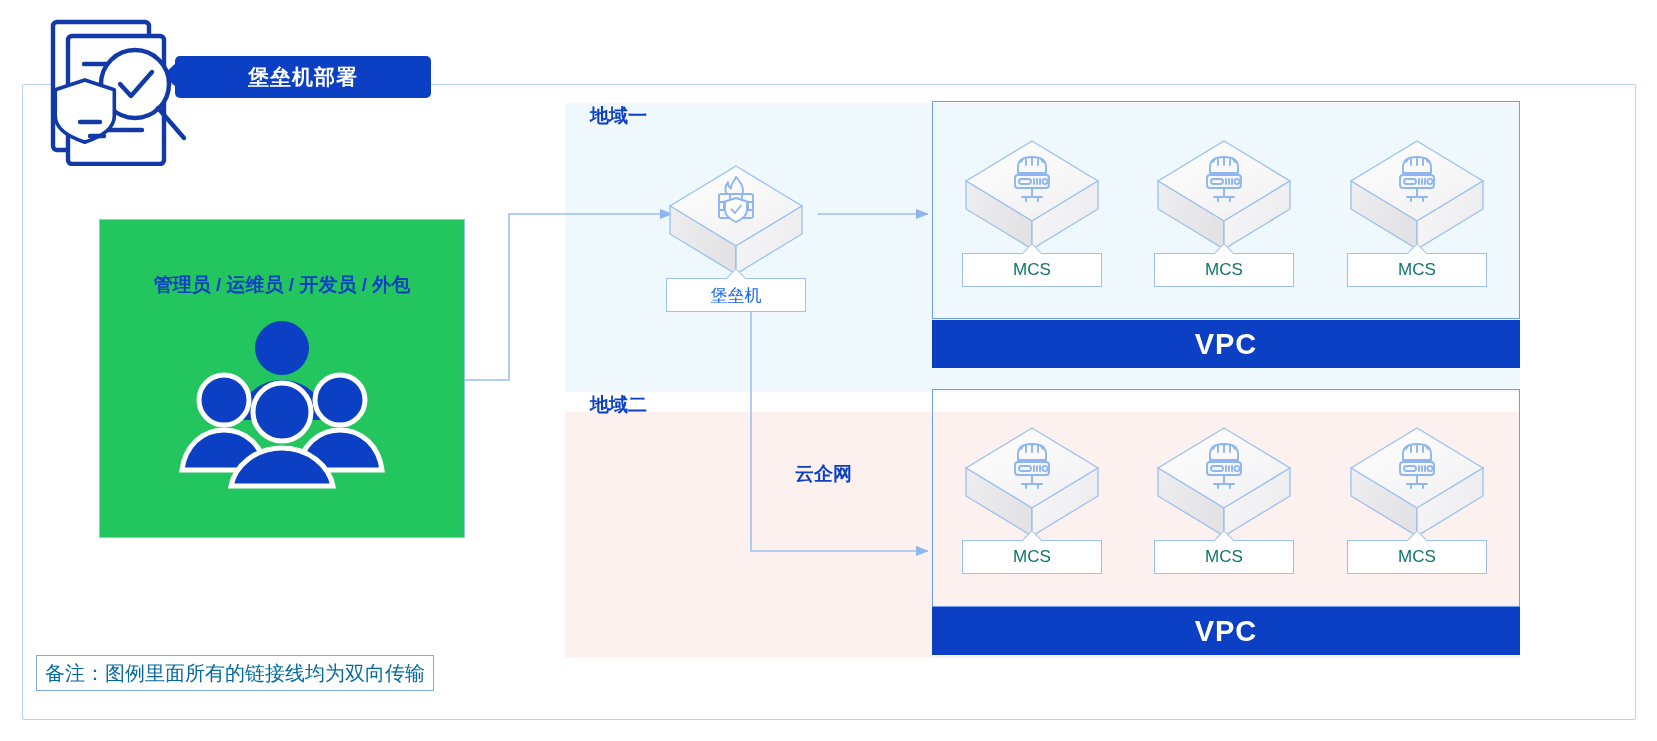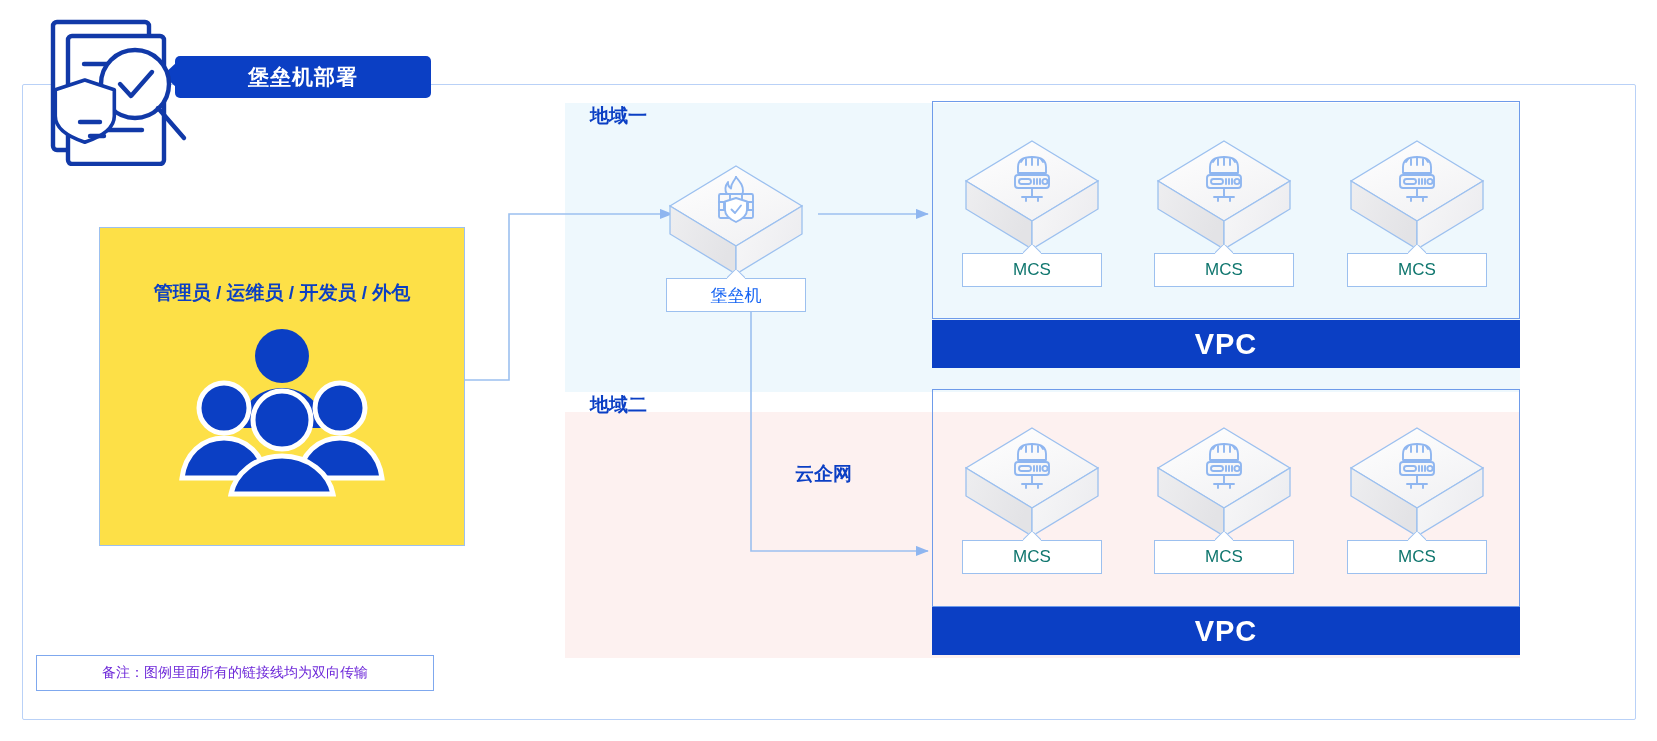--- a/index.html
+++ b/index.html
@@ -29,36 +29,36 @@
   #badge-arrow{
     left:163px;top:62px;width:0;height:0;z-index:21;
     border-top:13px solid transparent;border-bottom:13px solid transparent;
     border-right:14px solid #0b3fc4;
   }
   #doc-icon{left:38px;top:14px;width:160px;height:152px;z-index:22;}
 
   
   #users-panel{
     left:99px;top:219px;width:364px;height:317px;
-    border:1.3px solid #9cc0ef;background:#fde047;margin-top:8px;
+    border:1.3px solid #9cc0ef;background:#22c55e;
   }
   #users-label{
     position:absolute;left:0;top:52px;width:100%;text-align:center;
     color:#0b3fc4;font-size:19px;font-weight:bold;
   }
   #users-icon{position:absolute;left:50%;top:100px;transform:translateX(-50%);
     width:210px;height:170px;}
 
   
   #note-box{
     left:36px;top:655px;width:396px;height:34px;
     border:1.3px solid #7fa8ee;background:#ffffff;
     display:flex;align-items:center;justify-content:center;
   }
-  #note-box .note-text{color:#6d28d9;font-size:14px;}
+  #note-box .note-text{color:#0369a1;font-size:20px;}
 
   
   .region-bg{left:565px;}
   #region1-bg{top:103px;width:955px;height:289px;background:#eef8fd;}
   #region2-bg{top:412px;width:955px;height:246px;background:#fdf1f0;}
   .region-title{color:#0b3fc4;font-size:19px;font-weight:bold;left:590px;}
   #region1-title{top:103px;}
   #region2-title{top:392px;}
 
   

